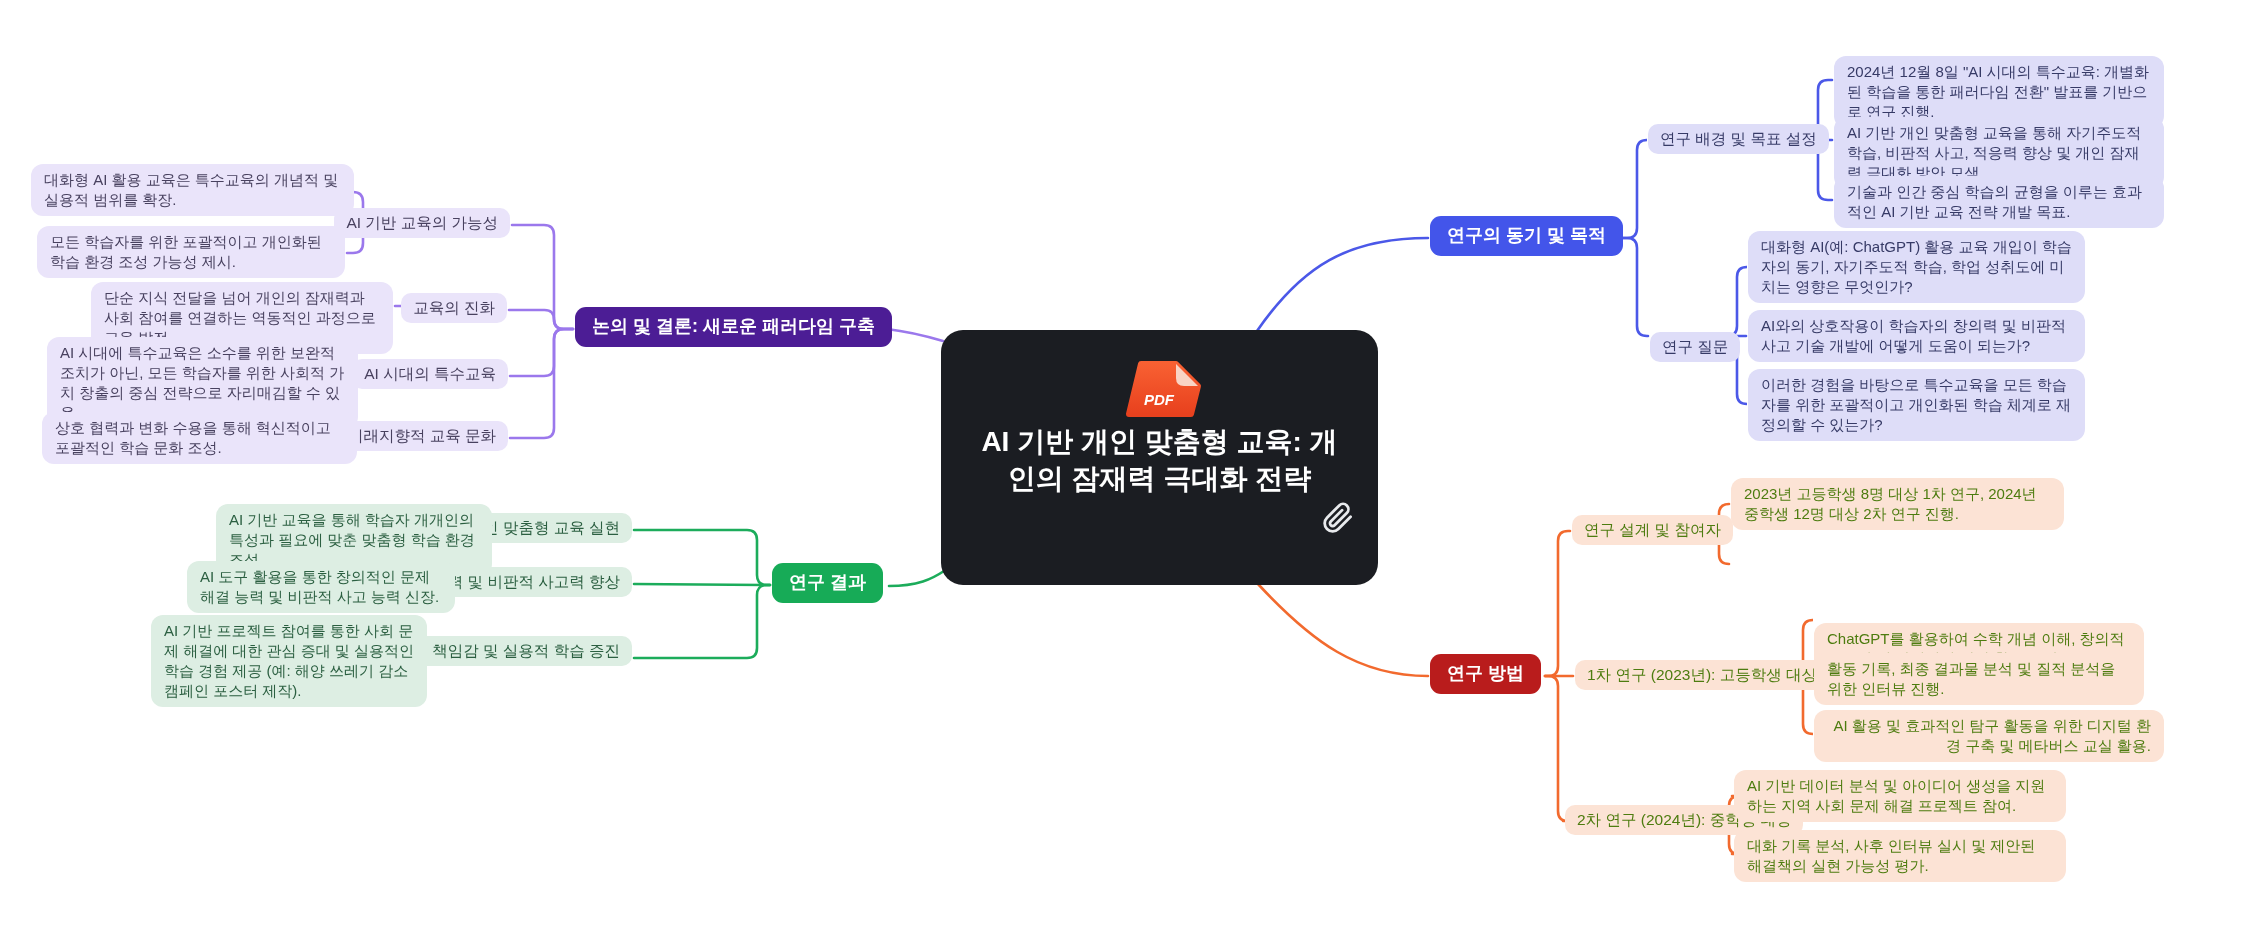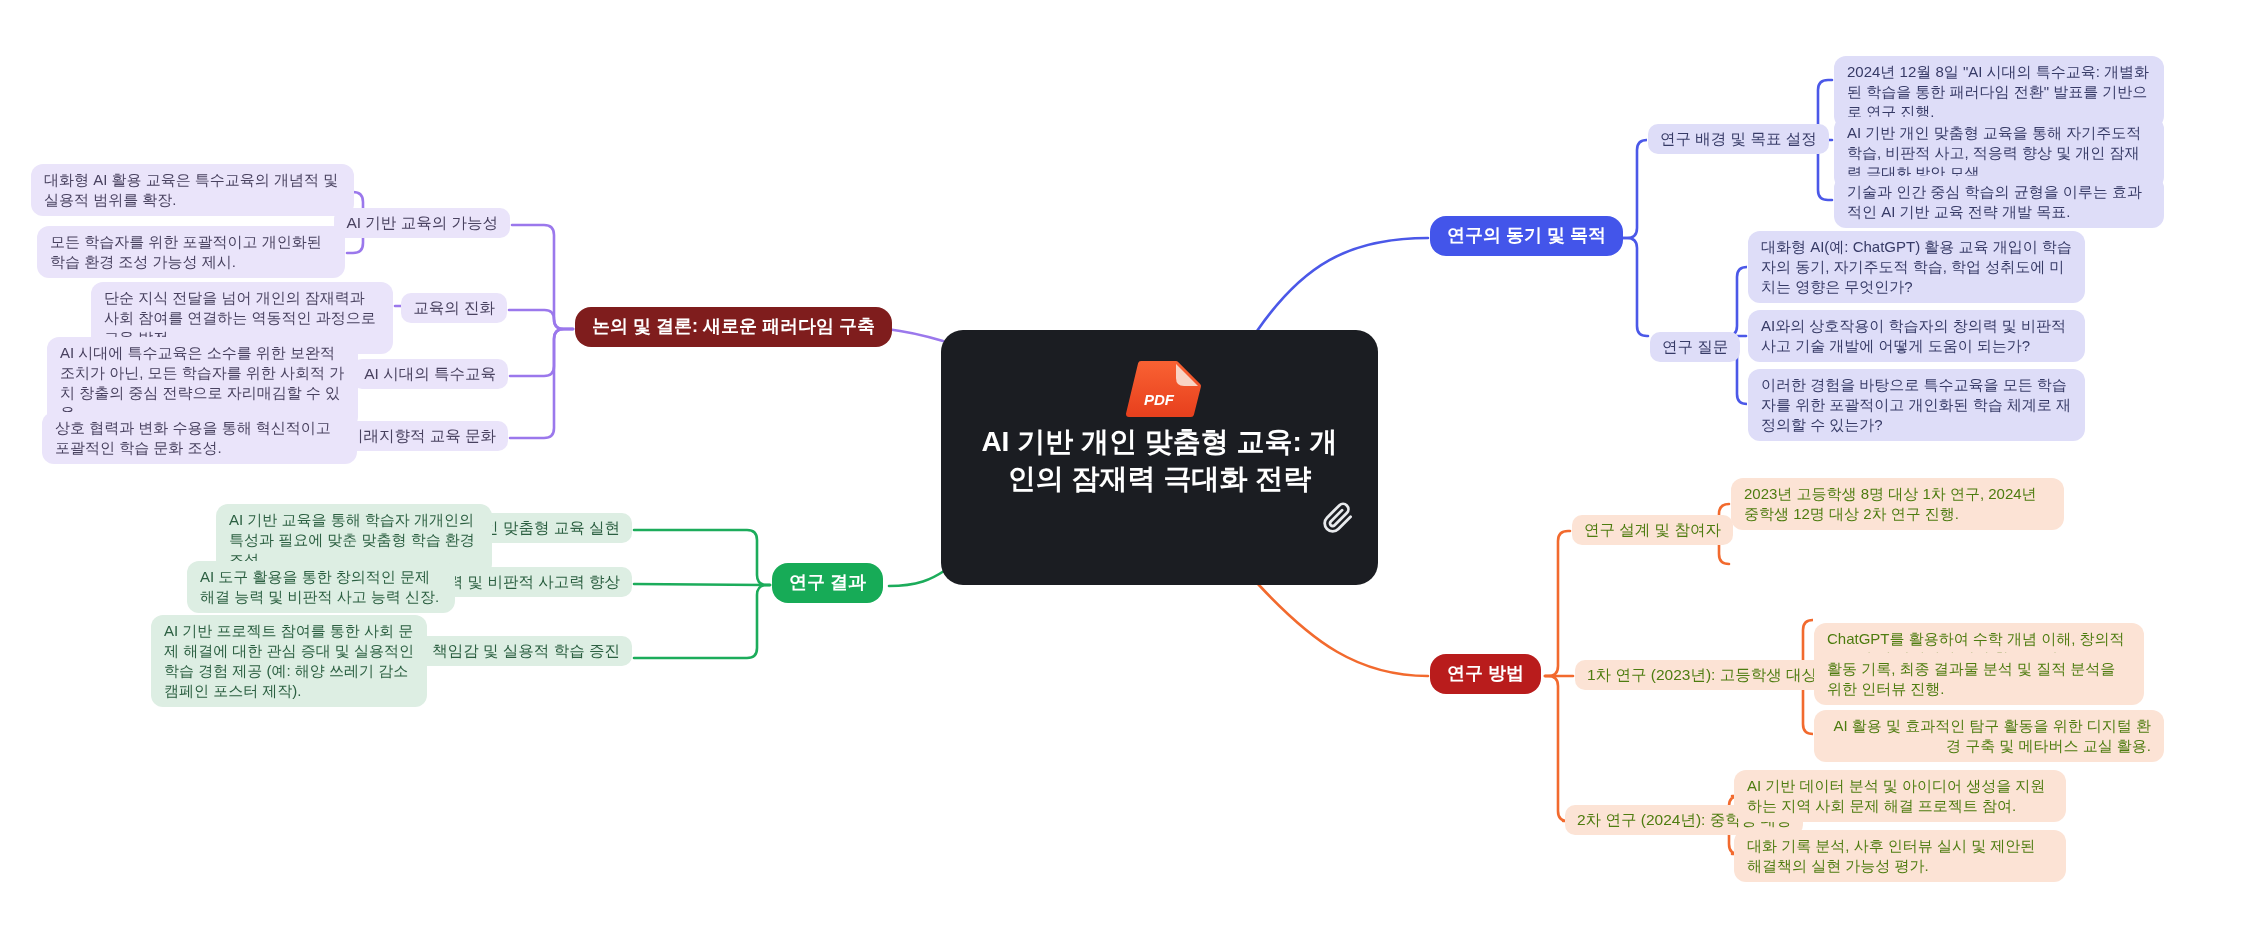--- a/index.html
+++ b/index.html
@@ -7,26 +7,26 @@
           font-family:"Liberation Sans",sans-serif;}
   #wires{position:absolute;left:0;top:0;width:2246px;height:932px;}
 
   .node{position:absolute;box-sizing:border-box;}
   .leaf{border-radius:12px;padding:6px 13px;font-size:15px;line-height:1.34;}
   .sub{border-radius:10px;padding:5px 12px;font-size:15.5px;white-space:nowrap;line-height:1.3;}
   .bg-b{background:#deddf8;color:#363a66;}
   .bg-p{background:#eae4fa;color:#48415f;}
   .bg-g{background:#ddeee3;color:#2b5f41;}
   .bg-o{background:#fce3d5;color:#4d7c0f;}
-  .main{border-radius:16px;padding:9px 17px;font-weight:bold;color:#ffffff;font-size:18px;
+  .main{border-radius:11px;padding:9px 17px;font-weight:bold;color:#ffffff;font-size:18px;
         white-space:nowrap;line-height:1.2;}
   .main-b{background:#4355ea;}
   .main-o{background:#b91c1c;}
   .main-g{background:#17ab57;}
-  .main-p{background:#7f1d1d;}
+  .main-p{background:#4c1d95;}
 
   .central{left:941px;top:330px;width:437px;height:255px;background:#1b1d22;border-radius:22px;
            color:#ffffff;text-align:center;}
   .central .pdf{display:block;margin:30px auto 6px auto;}
   .central .title{font-size:28px;font-weight:bold;line-height:1.32;padding:0 33px;}
   .central .clip{position:absolute;right:24px;top:172px;}
 </style>
 </head>
 <body>
 

